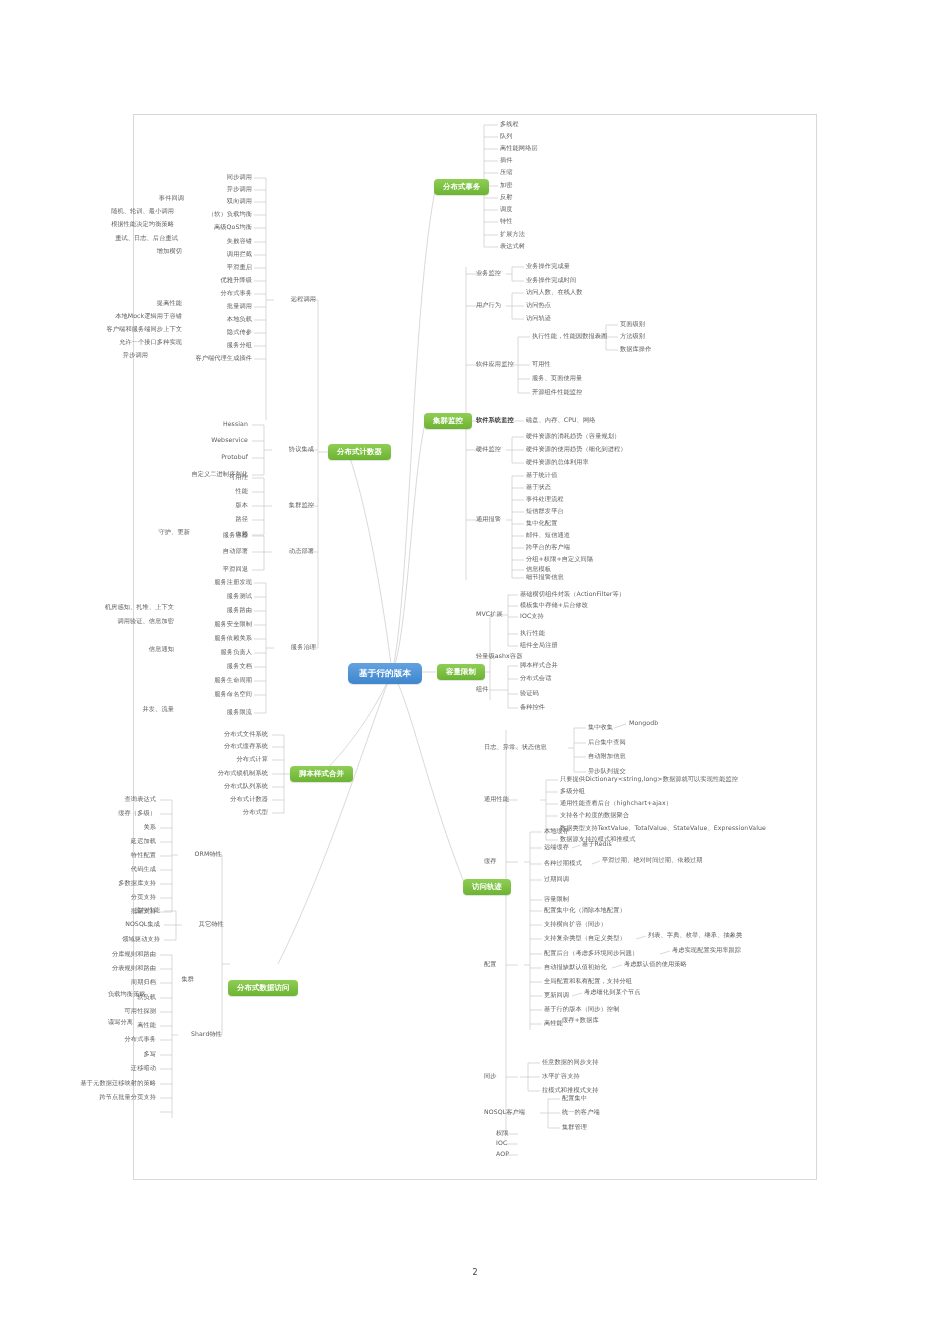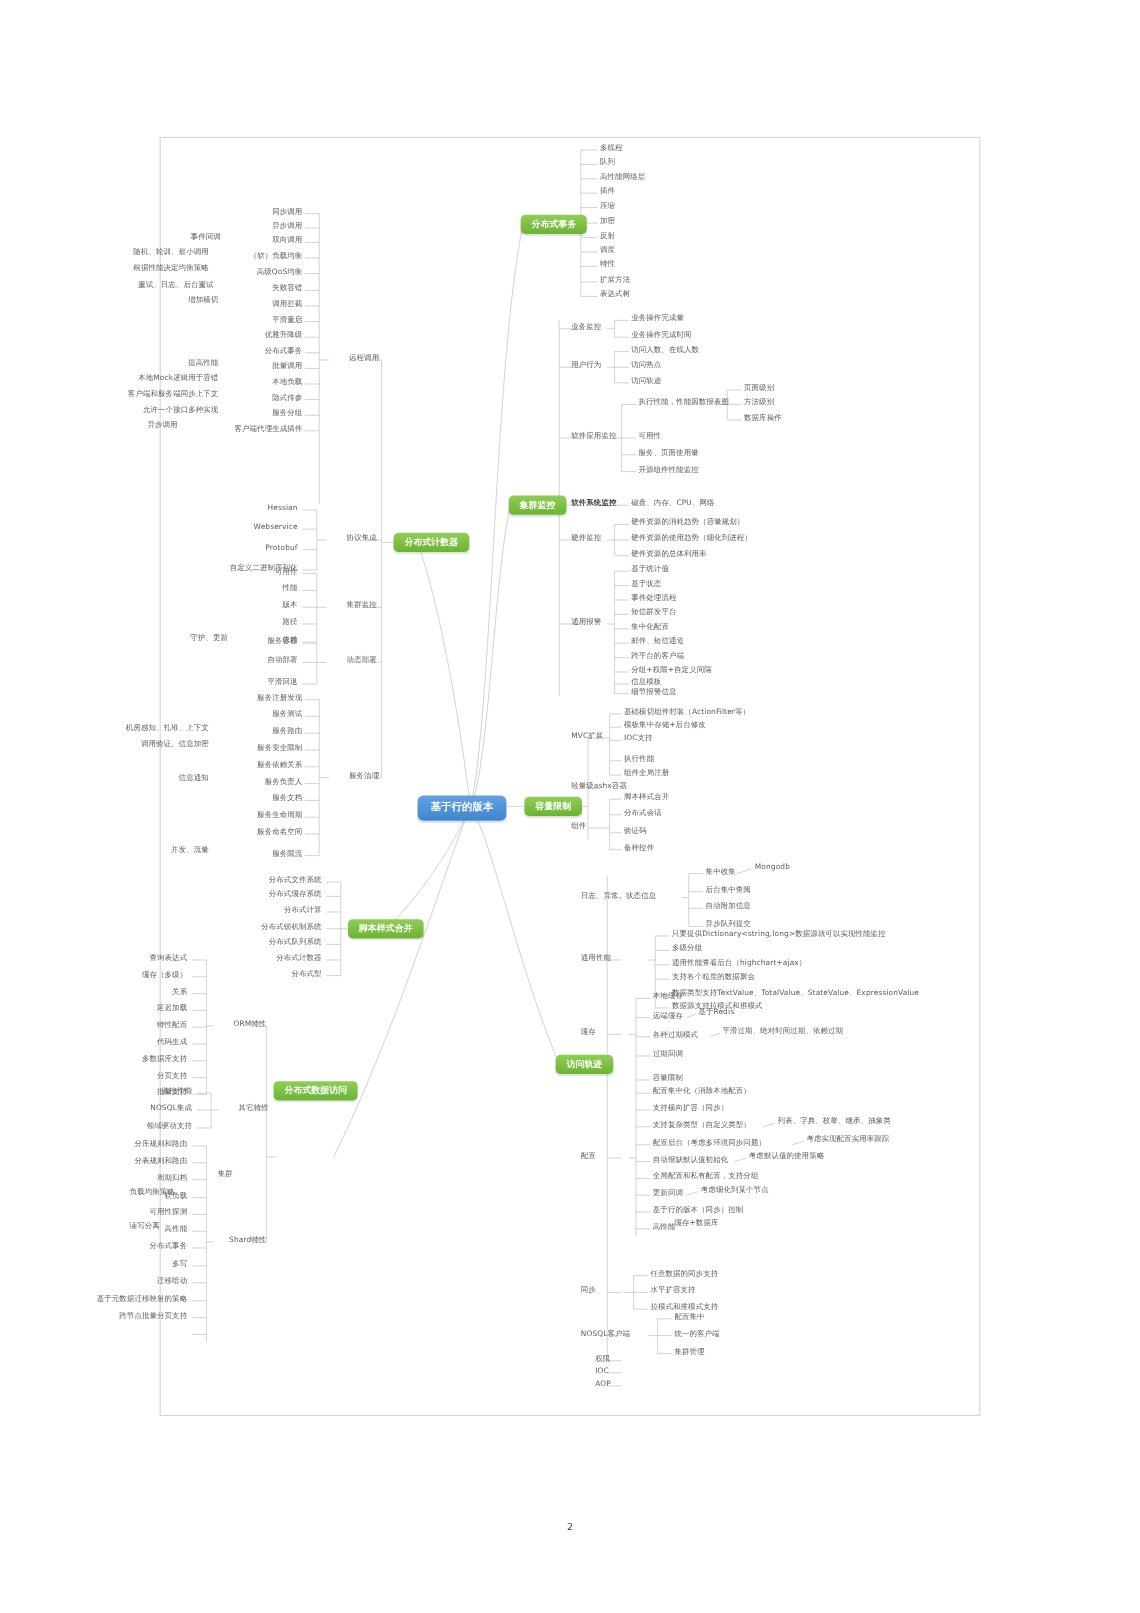--- a/index.html
+++ b/index.html
@@ -376,21 +376,21 @@
   <div class="node lvl1 green" style="left:290px;top:766px;">脚本样式合并</div>
 
   <div class="node leaf r" style="left:180px;top:731px;width:88px;text-align:right;">分布式文件系统</div>
   <div class="node leaf r" style="left:180px;top:743px;width:88px;text-align:right;">分布式缓存系统</div>
   <div class="node leaf r" style="left:180px;top:756px;width:88px;text-align:right;">分布式计算</div>
   <div class="node leaf r" style="left:180px;top:770px;width:88px;text-align:right;">分布式锁机制系统</div>
   <div class="node leaf r" style="left:180px;top:783px;width:88px;text-align:right;">分布式队列系统</div>
   <div class="node leaf r" style="left:180px;top:796px;width:88px;text-align:right;">分布式计数器</div>
   <div class="node leaf r" style="left:180px;top:809px;width:88px;text-align:right;">分布式型</div>
 
-  <div class="node lvl1 green" style="left:228px;top:901px;">分布式数据访问</div>
+  <div class="node lvl1 green" style="left:228px;top:980px;">分布式数据访问</div>
 
   <div class="node leaf r" style="left:178px;top:851px;width:44px;text-align:right;">ORM特性</div>
   <div class="node leaf r" style="left:84px;top:796px;width:72px;text-align:right;">查询表达式</div>
   <div class="node leaf r" style="left:84px;top:810px;width:72px;text-align:right;">缓存（多级）</div>
   <div class="node leaf r" style="left:84px;top:824px;width:72px;text-align:right;">关系</div>
   <div class="node leaf r" style="left:84px;top:838px;width:72px;text-align:right;">延迟加载</div>
   <div class="node leaf r" style="left:84px;top:852px;width:72px;text-align:right;">特性配置</div>
   <div class="node leaf r" style="left:84px;top:866px;width:72px;text-align:right;">代码生成</div>
   <div class="node leaf r" style="left:84px;top:880px;width:72px;text-align:right;">多数据库支持</div>
   <div class="node leaf r" style="left:84px;top:894px;width:72px;text-align:right;">分页支持</div>

